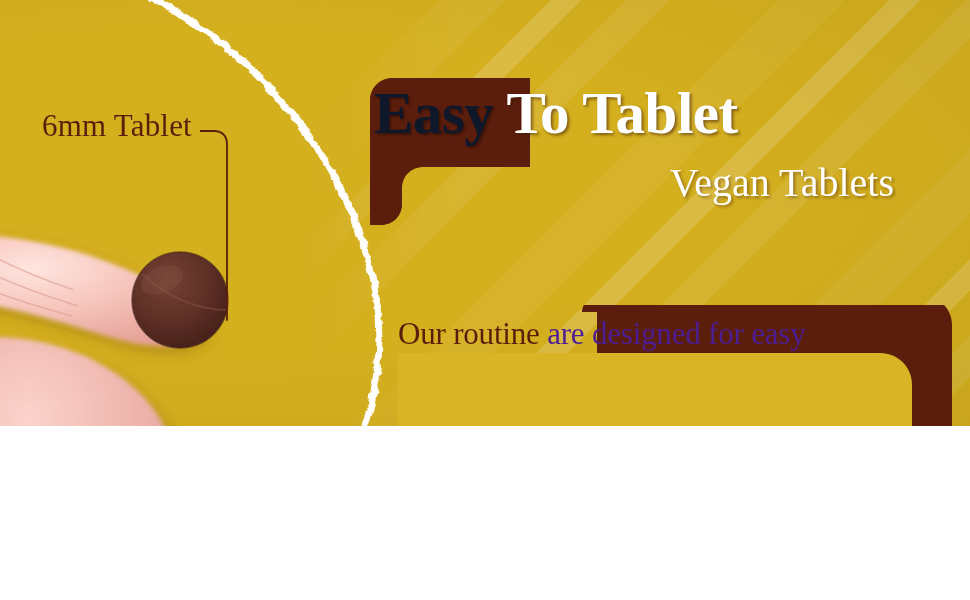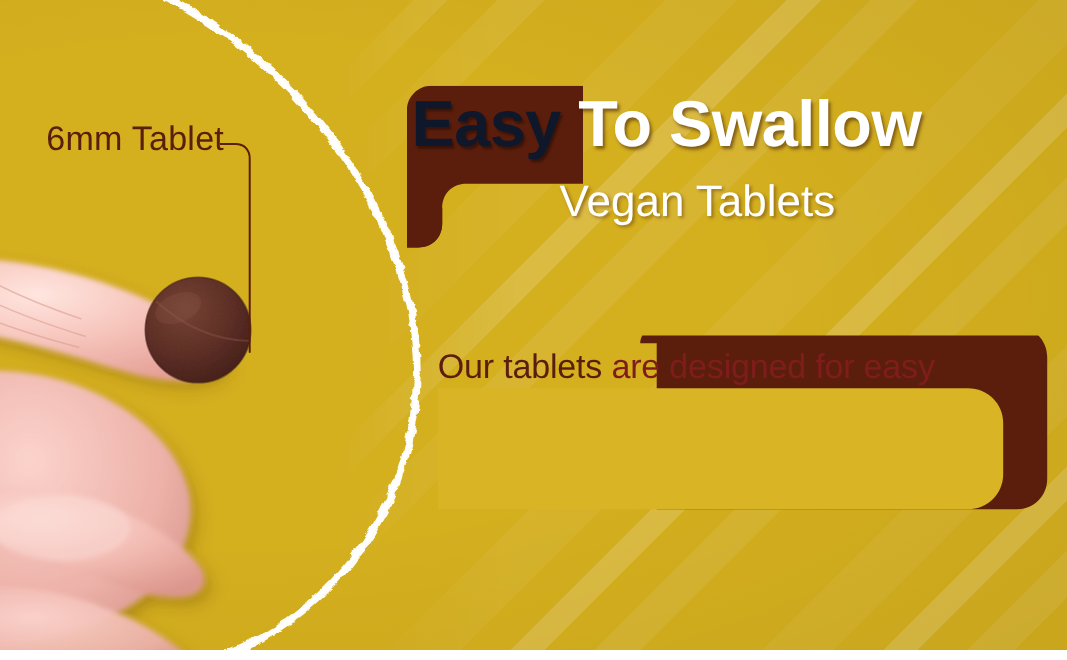--- a/index.html
+++ b/index.html
@@ -3,23 +3,23 @@
 <meta charset="utf-8">
 <style>
   html, body {
     margin: 0;
     padding: 0;
     background: #ffffff;
   }
   #banner {
     position: relative;
     width: 970px;
-    height: 591px;
+    height: 426px;
     overflow: hidden;
-    font-family: Liberation Sans, sans-serif;
+    font-family: Liberation Serif, serif;
     background: #D4AF1E;
     user-select: none;
   }
 
   
   .bg-base {
     position: absolute;
     inset: 0;
     background: #D4AF1E;
   }
@@ -114,21 +114,21 @@
   }
   .headline .hl-b {
     color: #ffffff;
     text-shadow: 2px 2px 3px rgba(60,25,10,0.55);
   }
   .subhead {
     position: absolute;
     left: 374px;
     top: 163px;
     width: 520px;
-    text-align: center;
+    text-align: right;
     font-size: 40px;
     line-height: 1;
     color: #ffffff;
     white-space: nowrap;
     text-shadow: 2px 2px 3px rgba(80,40,10,0.45);
   }
 
   
   .body-wrap {
     position: absolute;
@@ -141,21 +141,21 @@
     position: absolute;
     left: 0;
     top: 5px;
     width: 520px;
     font-size: 31px;
     line-height: 48px;
     color: #5C1E0C;
     letter-spacing: -0.2px;
   }
   .body-text .hi {
-    color: #7f1d1d;
+    color: #4c1d95;
   }
 
   
   .noselect { pointer-events: none; }
 </style>
 </head>
 <body>
 
 <div id="banner">
 
@@ -298,21 +298,21 @@
                L 32 125
                C 32 138, 23 147, 10 147
                L 0 147
                L 0 22
                C 0 10, 10 0, 22 0 Z" fill="#5C1E0C"></path>
       <path d="M 0 147 L 10 147 C 23 147, 32 138, 32 125 L 32 111 L 0 111 Z" fill="#5C1E0C"></path>
     </svg>
   </div>
 
   <div class="headline">
-    <span class="hl-a">Easy</span><span class="hl-b"> To Swallow</span>
+    <span class="hl-a">Easy</span><span class="hl-b"> To Tablet</span>
   </div>
 
   <div class="subhead">Vegan Tablets</div>
 
   <div class="body-wrap">
     <svg width="560" height="165" viewBox="0 0 560 165" fill="none" aria-hidden="true" style="position:absolute; left:0; top:0;">
 
       <path d="M 184 7
                C 184 -1, 191 -8, 199 -8
                L 526 -8
@@ -324,18 +324,18 @@
 
       <path d="M -40 48
                L 482 48
                C 500 48, 514 62, 514 80
                L 514 126
                C 514 144, 500 158, 482 158
                L -40 158 Z" fill="#D9B424"></path>
     </svg>
 
     <div class="body-text">
-      <span>Our tablets </span><span class="hi">are designed for easy</span><br>
+      <span>Our routine </span><span class="hi">are designed for easy</span><br>
       <br>
     </div>
   </div>
 
 </div>
 
 </body></html>

